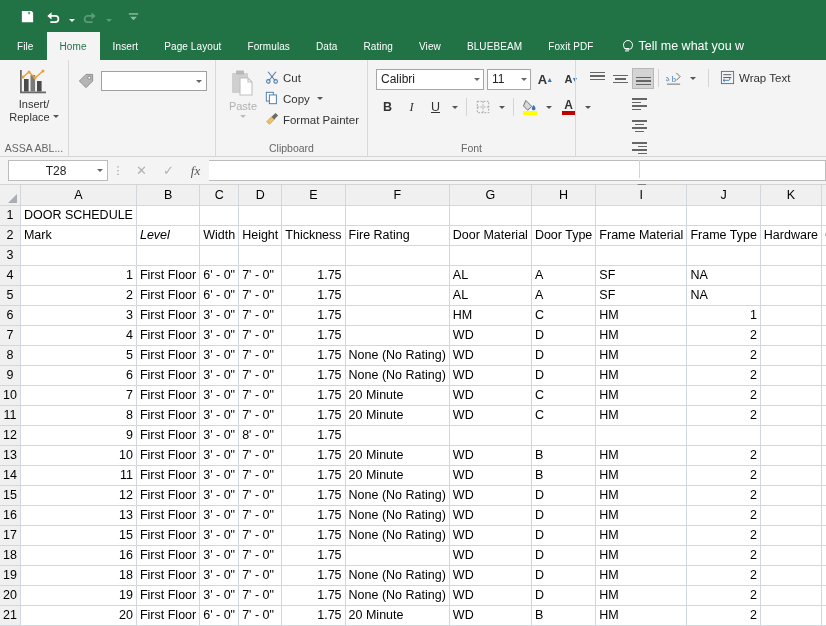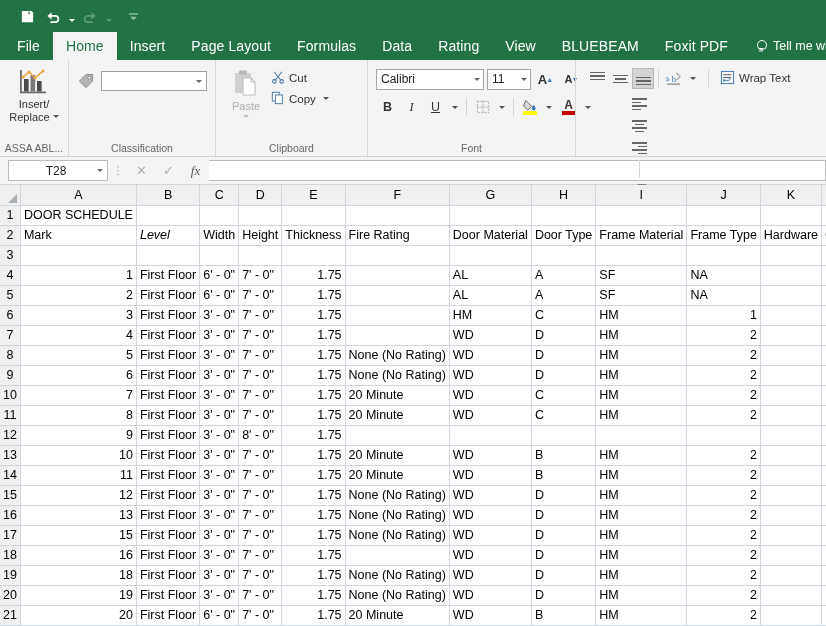--- a/index.html
+++ b/index.html
@@ -34,21 +34,21 @@
   }
 
   
   .tabbar {
     height: 28px; background: #217346;
     display: flex; align-items: stretch; padding-left: 4px;
     position: relative;
   }
   .tab {
     display: flex; align-items: center; padding: 0 13px;
-    color: #ffffff; font-size: 14px; white-space: nowrap;
+    color: #ffffff; font-size: 10px; white-space: nowrap;
     letter-spacing: 0.1px;
   }
   .tab.active {
     background: #f4f4f4; color: #217346;
   }
   .tellme {
     display: flex; align-items: center; gap: 5px;
     padding: 0 8px 0 14px; color: #ffffff; font-size: 12.5px;
     white-space: nowrap;
   }
@@ -287,21 +287,20 @@
             <path d="M1.5 8.5 8.5 1.5h7v7l-7 7z" fill="#b5b5b5" stroke="#8c8c8c" stroke-width="1"></path>
             <circle cx="12" cy="5" r="1.6" fill="#fff" stroke="#7a7a7a" stroke-width="0.9"></circle>
           </svg>
         </span>
         <div class="class-input">
           <span class="cv"></span>
           <span class="caret-d" style="color:#666"></span>
         </div>
       </div>
     </div>
-    <div class="grp-label">Classification</div>
   </div>
 
   <div class="grp" style="width:152px">
     <div class="grp-body" style="padding-left:8px">
       <div class="bigbtn dim" style="width:44px">
         <span class="paste-ico">
           <svg width="32" height="32" viewBox="0 0 32 32">
             <rect x="5" y="5" width="16" height="20" rx="1" fill="#cfcfcf"></rect>
             <rect x="9" y="2.5" width="8" height="4" rx="1" fill="#b8b8b8"></rect>
             <path d="M13 10h8l4 4v13h-12z" fill="#fff" stroke="#c0c0c0" stroke-width="1.1"></path>
@@ -326,20 +325,29 @@
         <div class="smallbtn">
           <span>
             <svg width="14" height="14" viewBox="0 0 16 16">
               <rect x="1.5" y="1.5" width="8" height="10" fill="#fff" stroke="#4a7ba8" stroke-width="1.1"></rect>
               <rect x="5" y="4.5" width="8" height="10" fill="#fff" stroke="#4a7ba8" stroke-width="1.1"></rect>
             </svg>
           </span>
           <span>Copy</span>
           <span class="caret-d" style="color:#555;margin-left:3px"></span>
         </div>
+        <div class="smallbtn">
+          <span>
+            <svg width="14" height="14" viewBox="0 0 16 16">
+              <path d="M2 11 L7.5 5.5 L10.5 8.5 L5 14z" fill="#f0c268" stroke="#c79b3f" stroke-width="0.9"></path>
+              <path d="M7.5 5.5 L12 1 L15 4 L10.5 8.5z" fill="#6b6b6b"></path>
+            </svg>
+          </span>
+          <span>Format Painter</span>
+        </div>
       </div>
     </div>
     <div class="grp-label">Clipboard</div>
   </div>
 
   <div class="grp" style="width:208px">
     <div class="grp-body" style="flex-direction:column;padding-left:8px;padding-top:5px">
       <div class="font-row1">
         <div class="combo fontname">
           <span class="cv">Calibri</span>

